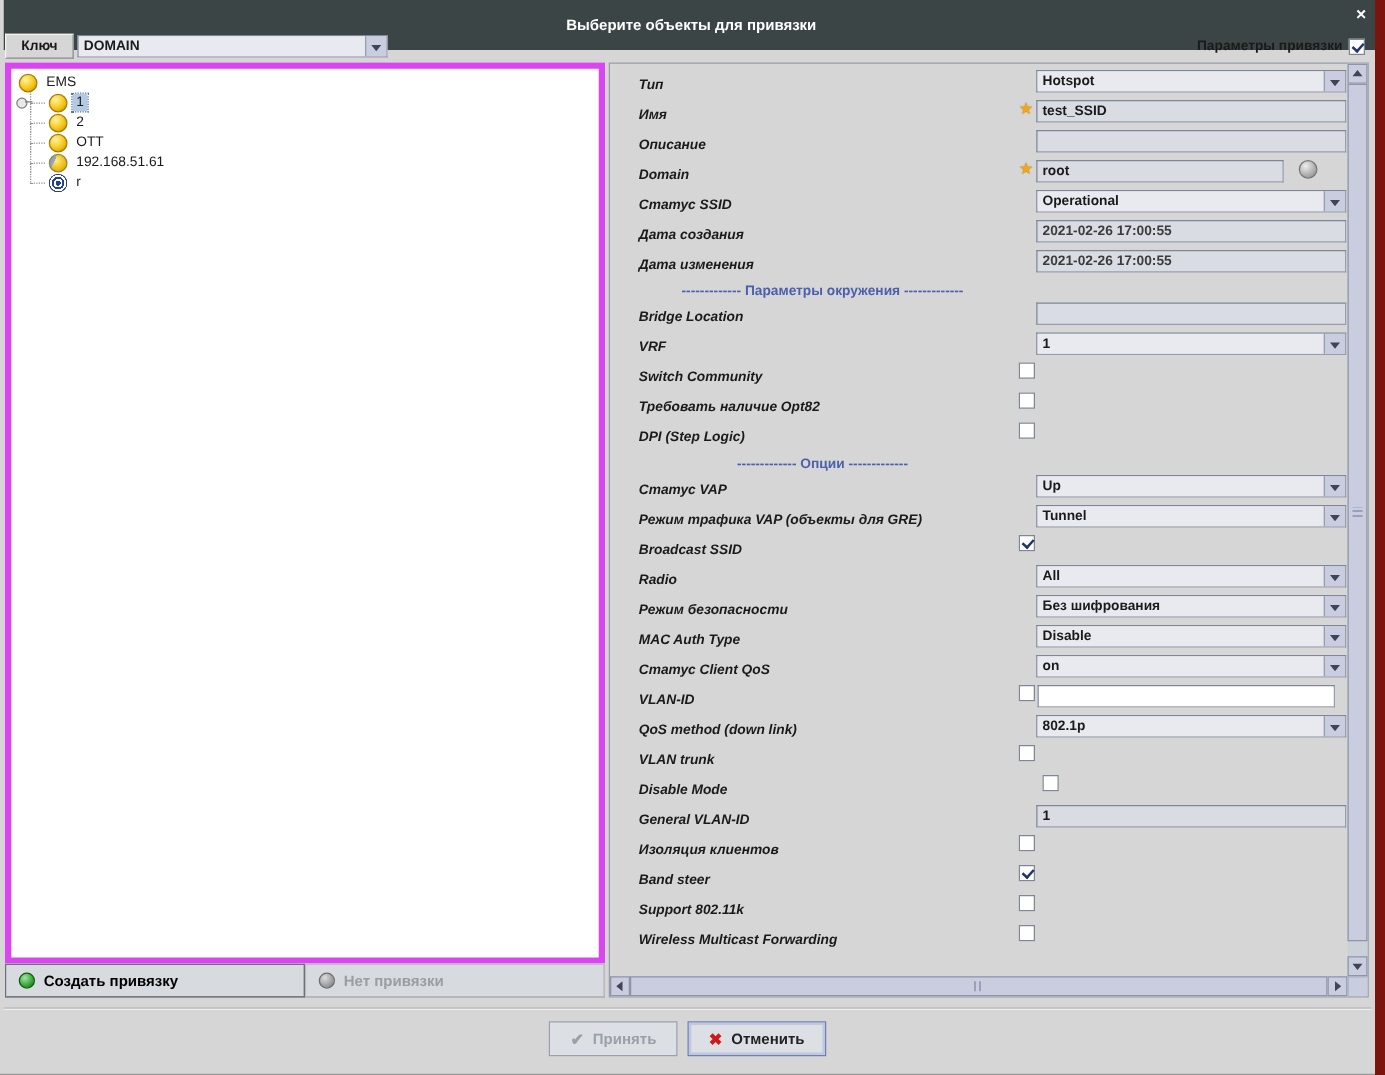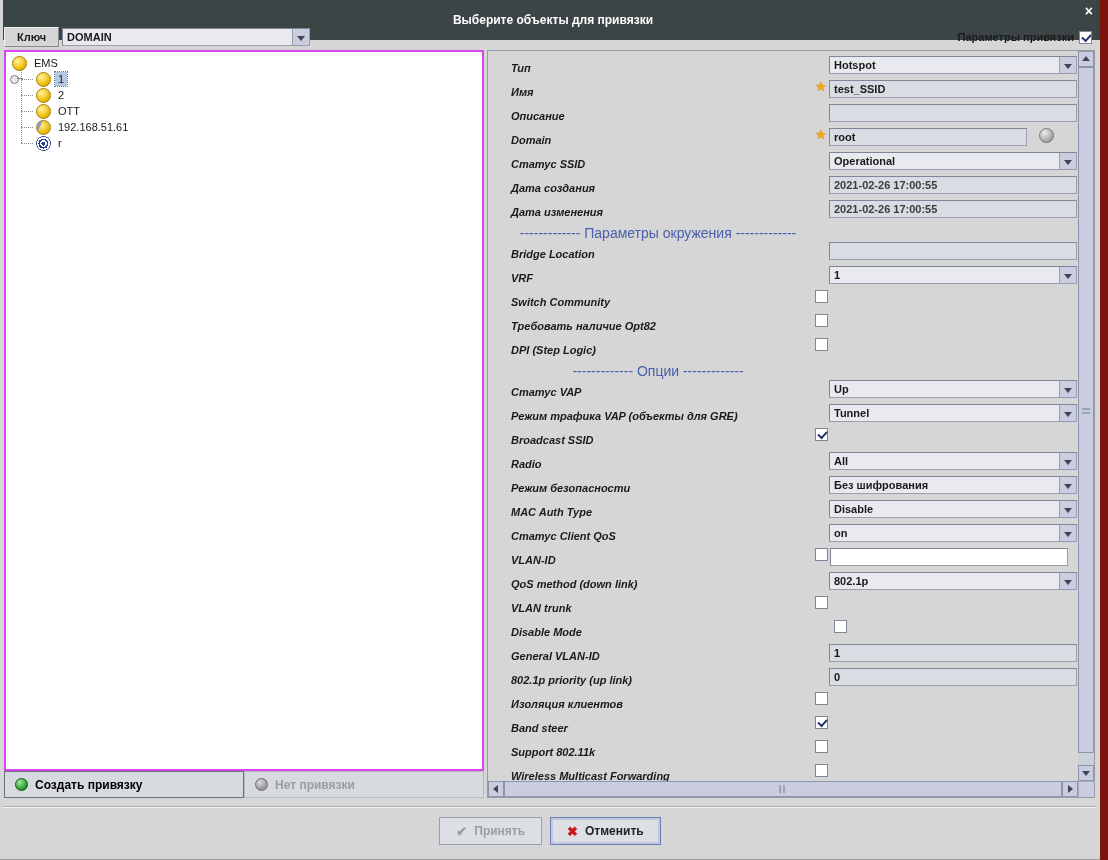--- a/index.html
+++ b/index.html
@@ -34,21 +34,21 @@
   .tfield.white { width:238px; background:#ffffff; margin-left:2px; }
   .round-btn { width:15px; height:15px; border-radius:50%; margin-left:12px; background:radial-gradient(circle at 35% 30%, #eeeeee, #9c9c9c 75%); border:1px solid #787878; }
   .checkbox { width:13px; height:13px; background:#ffffff; border:1px solid #7f8694; position:relative; flex:none; }
   .checkbox.checked::after { content:''; position:absolute; left:2px; top:2px; width:7px; height:4px; border-left:2px solid #22356e; border-bottom:2px solid #22356e; transform:rotate(-48deg); }
   .checkbox.indent { margin-left:19px; }
   .star { width:14px; font-size:13px; line-height:1; color:#f2a71b; text-shadow:0 0 1px #a86e00; flex:none; }
   .star-spacer { width:14px; flex:none; }
 
   
   .left-panel { position:absolute; left:4px; top:50px; width:480px; height:748px; }
-  .tree { height:721px; background:#ffffff; border:2px solid #d946ef; padding-top:3px; overflow:hidden; font-size:11px; }
+  .tree { height:721px; background:#ffffff; border:5px solid #d946ef; padding-top:3px; overflow:hidden; font-size:11px; }
   .tree-row { position:relative; height:16px; display:flex; align-items:center; gap:4px; padding-left:6px; }
   .tree-row.lvl1 { padding-left:30px; }
   .lvl1::before { content:''; position:absolute; left:15px; top:-8px; bottom:0; border-left:1px dotted #8f8f8f; }
   .lvl1.last::before { bottom:50%; }
   .lvl1::after { content:''; position:absolute; left:15px; top:8px; width:12px; border-top:1px dotted #8f8f8f; }
   .tree-icon { width:15px; height:15px; border-radius:50%; flex:none; position:relative; z-index:1; }
   .tree-icon.domain { background:radial-gradient(circle at 35% 30%, #fff3a0, #f5c518 55%, #c78f00); border:1px solid #a97b00; }
   .tree-icon.device { background:linear-gradient(115deg, #8fa3cc 30%, rgba(0,0,0,0) 30%), radial-gradient(circle at 40% 35%, #ffeb80, #e8b500 70%); border:1px solid #9a8230; }
   .tree-icon.target { background:radial-gradient(circle, #23418f 0 2px, #ffffff 2px 3.5px, #23418f 3.5px 5px, #ffffff 5px 6.5px, #23418f 6.5px 7.5px, transparent 7.5px); }
   .tree-label { padding:1px 3px; }
@@ -61,21 +61,21 @@
   .panel-btn.disabled { color:#9a9da3; outline-color:#b8bbc0; }
   .ball { width:13px; height:13px; border-radius:50%; flex:none; }
   .ball.green { background:radial-gradient(circle at 35% 30%, #9fe89f, #1f8f1f 75%); border:1px solid #0d5a0d; }
   .ball.gray { background:radial-gradient(circle at 35% 30%, #dcdcdc, #8f8f8f 75%); border:1px solid #6c6c6c; }
 
   
   .right-panel { position:absolute; left:487px; top:50px; width:608px; height:748px; border:1px solid #979da9; background:#d6d6d6; }
   .form { position:absolute; left:0; top:0; right:16px; bottom:16px; overflow:hidden; padding-top:5px; }
   .form-row { display:flex; align-items:center; height:24px; }
   .form-row.sep-row { height:18px; width:340px; justify-content:center; }
-  .sep-text { color:#4a5fae; font-size:14px; font-weight:normal; white-space:nowrap; }
+  .sep-text { color:#4a5fae; font-size:11px; font-weight:bold; white-space:nowrap; }
   .form-label { width:327px; padding-left:23px; font-weight:bold; font-size:11px; flex:none; white-space:nowrap;font-style:italic; }
   .form-ctl { display:flex; align-items:flex-start; flex:1; height:100%; }
 
   
   .vscroll { position:absolute; top:0; right:0; width:16px; bottom:16px; background:#ccd0d8; }
   .hscroll { position:absolute; left:0; bottom:0; right:16px; height:16px; background:#ccd0d8; }
   .corner { position:absolute; right:0; bottom:0; width:16px; height:16px; background:#c9cddf; border-left:1px solid #a8adc0; border-top:1px solid #a8adc0; }
   .sarrow { position:absolute; width:16px; height:16px; background:#c9cddf; border:1px solid #8f95a8; }
   .sarrow::after { content:''; position:absolute; border:4px solid transparent; }
   .sarrow.up { top:0; left:0; } .sarrow.up::after { left:3px; top:4px; border-bottom:5px solid #3f4456; border-top:none; }
@@ -353,27 +353,20 @@
           </div>
         </div>
         <div class="form-row">
           <div class="form-label">General VLAN-ID</div>
           <div class="form-ctl">
             <span class="star-spacer"></span>
             <div class="tfield">1</div>
           </div>
         </div>
         <div class="form-row">
-          <div class="form-label">802.1p priority (up link)</div>
-          <div class="form-ctl">
-            <span class="star-spacer"></span>
-            <div class="tfield">0</div>
-          </div>
-        </div>
-        <div class="form-row">
           <div class="form-label">Изоляция клиентов</div>
           <div class="form-ctl">
             <span class="checkbox"></span>
           </div>
         </div>
         <div class="form-row">
           <div class="form-label">Band steer</div>
           <div class="form-ctl">
             <span class="checkbox checked"></span>
           </div>

